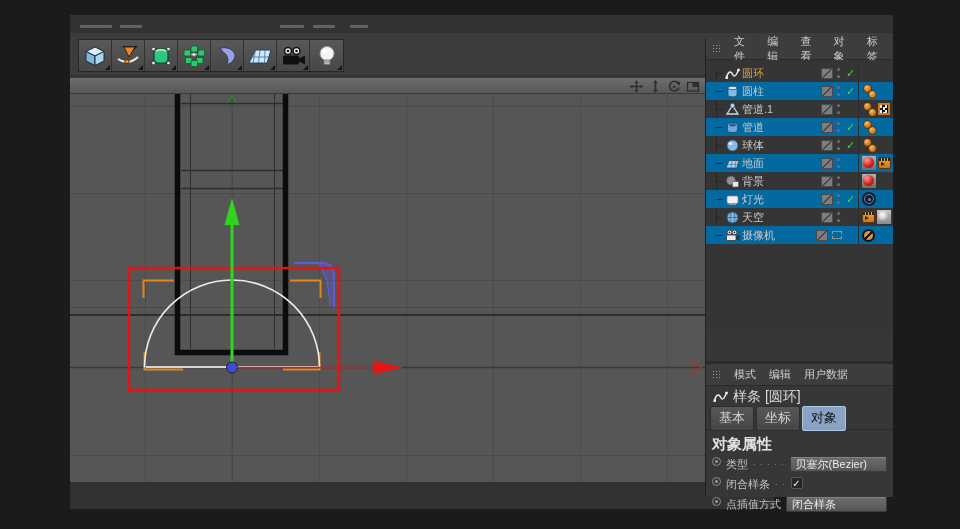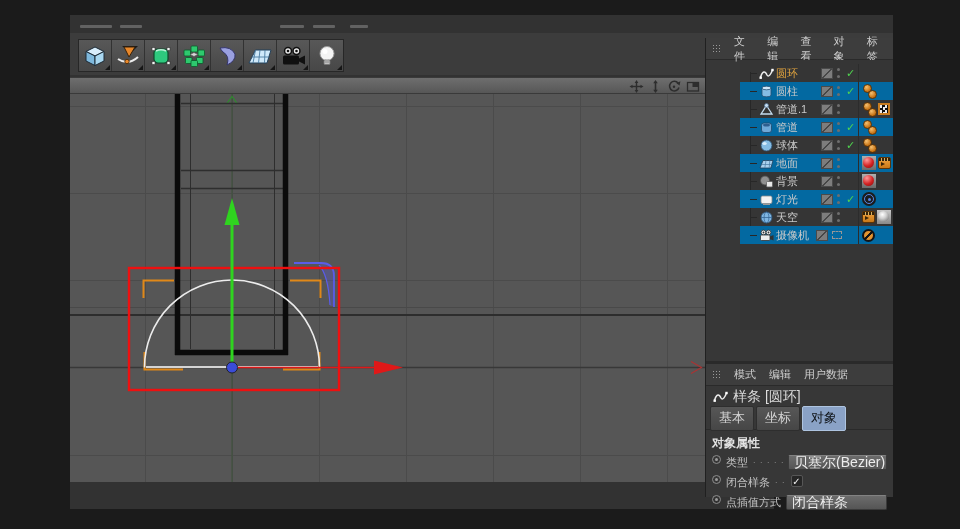--- a/index.html
+++ b/index.html
@@ -39,21 +39,21 @@
   
   .rpanel{position:absolute;left:635px;top:23px;width:188px;height:459px;background:var(--bg-panel);
           border-left:1px solid #202020;}
   .pmenu{height:22px;display:flex;align-items:center;gap:13px;padding:0 6px;background:#3d3d3d;
          border-bottom:1px solid #2a2a2a;color:#cfcfcf;font-size:11px;}
   .pmenu .menu-item{cursor:pointer;}
   .griddots{width:9px;height:9px;flex:0 0 9px;
      background:radial-gradient(circle,#9a9a9a 34%,transparent 36%);background-size:3px 3px;}
 
   
-  .om-list{position:relative;height:270px;background:#353535;overflow:hidden;padding-top:4px;margin-left:34px;}
+  .om-list{position:relative;height:270px;background:#353535;overflow:hidden;padding-top:4px;}
   .om-tree-line{position:absolute;left:10px;top:12px;width:1px;height:163px;background:#272727;}
   .om-row{height:18px;display:flex;align-items:center;position:relative;font-size:11px;color:#c9c9c9;}
   .om-row.alt{background:#0369a1;}
   .om-row .stub{width:7px;height:1px;background:#272727;margin-left:10px;flex:0 0 7px;}
   .om-row .obj-icn{width:16px;height:14px;flex:0 0 16px;margin:0 2px 0 1px;}
   .om-row .lbl{flex:1 1 auto;white-space:nowrap;overflow:hidden;}
   .om-row .lbl.sel{color:var(--selected-text-orange,#e2a43e);}
   .om-row .chip{flex:0 0 12px;width:12px;height:11px;margin-right:4px;border:1px solid #4a4a4a;
      background:linear-gradient(135deg,#7d7d7d 44%,#474747 44%,#474747 56%,#7d7d7d 56%);}
   .om-row .vdots{flex:0 0 6px;width:3px;height:11px;position:relative;margin-right:3px;}
@@ -90,28 +90,28 @@
   .tag-protection-tag{width:13px;height:13px;border-radius:50%;border:2px solid #141414;
      background:linear-gradient(135deg,#e29330 40%,#141414 40%,#141414 60%,#e29330 60%);}
 
   
   .am{position:absolute;left:0;top:292px;width:100%;border-top:3px solid #2a2a2a;margin-top:31px;}
   .am-title{height:21px;display:flex;align-items:center;gap:5px;padding:0 6px;color:#dcdcdc;font-size:14px;}
   .am-tabs{height:23px;display:flex;gap:2px;padding:1px 4px;border-bottom:1px solid #2a2a2a;align-items:center;}
   .am-tab{font-size:13px;color:#d4d4d4;padding:2px 8px 3px;background:linear-gradient(#575757,#464646);
      border:1px solid #2e2e2e;border-radius:2px;cursor:pointer;}
   .am-tab.active{background:var(--highlight-blue-tab,#87a0c4);color:#101418;border-color:#aec4e0;}
-  .am-sectionheader{padding:5px 6px 3px;color:#e2e2e2;font-size:12px;font-weight:bold;}
+  .am-sectionheader{padding:5px 6px 3px;color:#e2e2e2;font-size:15px;font-weight:bold;}
   .am-row{height:20px;display:flex;align-items:flex-start;padding:0 6px;font-size:11px;color:#c4c4c4;gap:5px;}
   .keycircle{width:9px;height:9px;border:1px solid #8c8c8c;border-radius:50%;position:relative;flex:0 0 9px;}
   .keycircle::before{content:"";position:absolute;left:2px;top:2px;width:3px;height:3px;border-radius:50%;background:#9c9c9c;}
   .am-row .alabel{white-space:nowrap;}
   .am-row .leader{color:#8a8a8a;font-size:9px;letter-spacing:1px;white-space:nowrap;overflow:hidden;}
   .dropdown{flex:1 1 auto;height:15px;background:linear-gradient(#6c6c6c,#555555);border:1px solid #3a3a3a;
-     border-top-color:#828282;border-radius:2px;color:#ececec;font-size:14px;line-height:13px;padding:0 5px;
+     border-top-color:#828282;border-radius:2px;color:#ececec;font-size:11px;line-height:13px;padding:0 5px;
      cursor:pointer;white-space:nowrap;overflow:hidden;}
   .checkbox{width:12px;height:12px;background:#262626;border:1px solid #565656;border-radius:2px;color:#f0f0f0;
      font-size:10px;line-height:11px;text-align:center;cursor:pointer;}
 </style>
 </head>
 <body>
 
 <div class="app">
 
   <div class="menubar">

